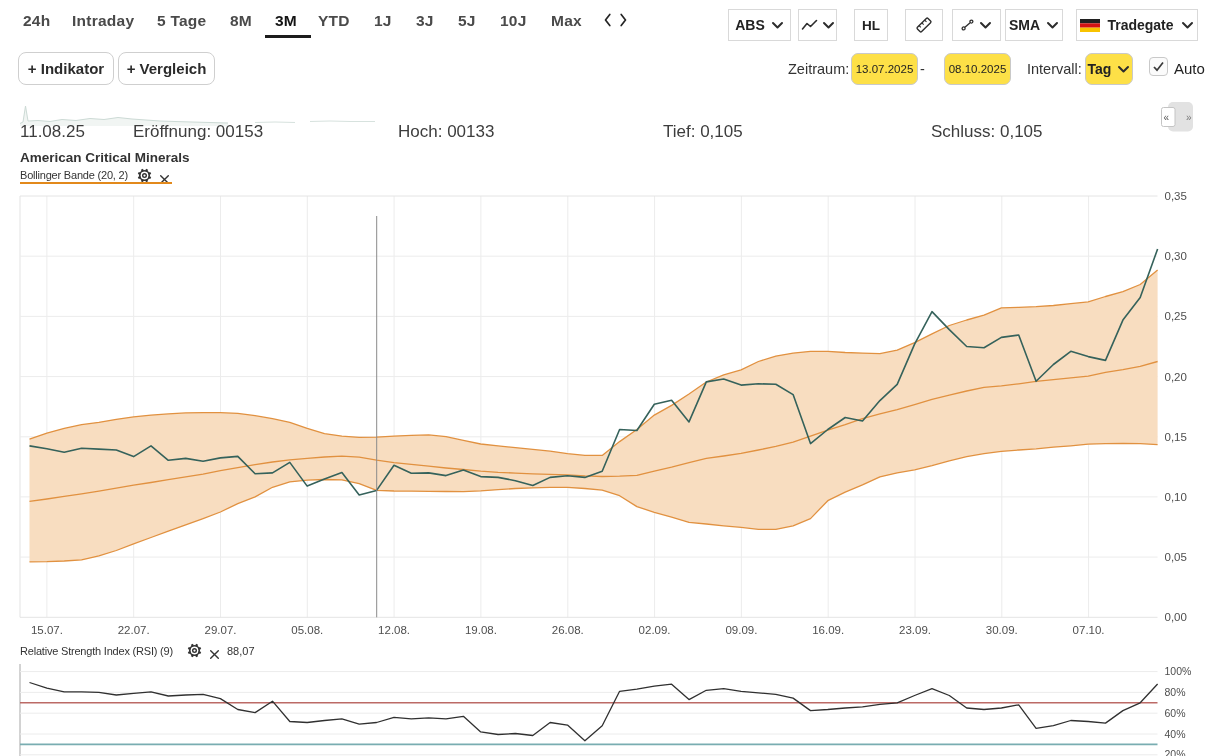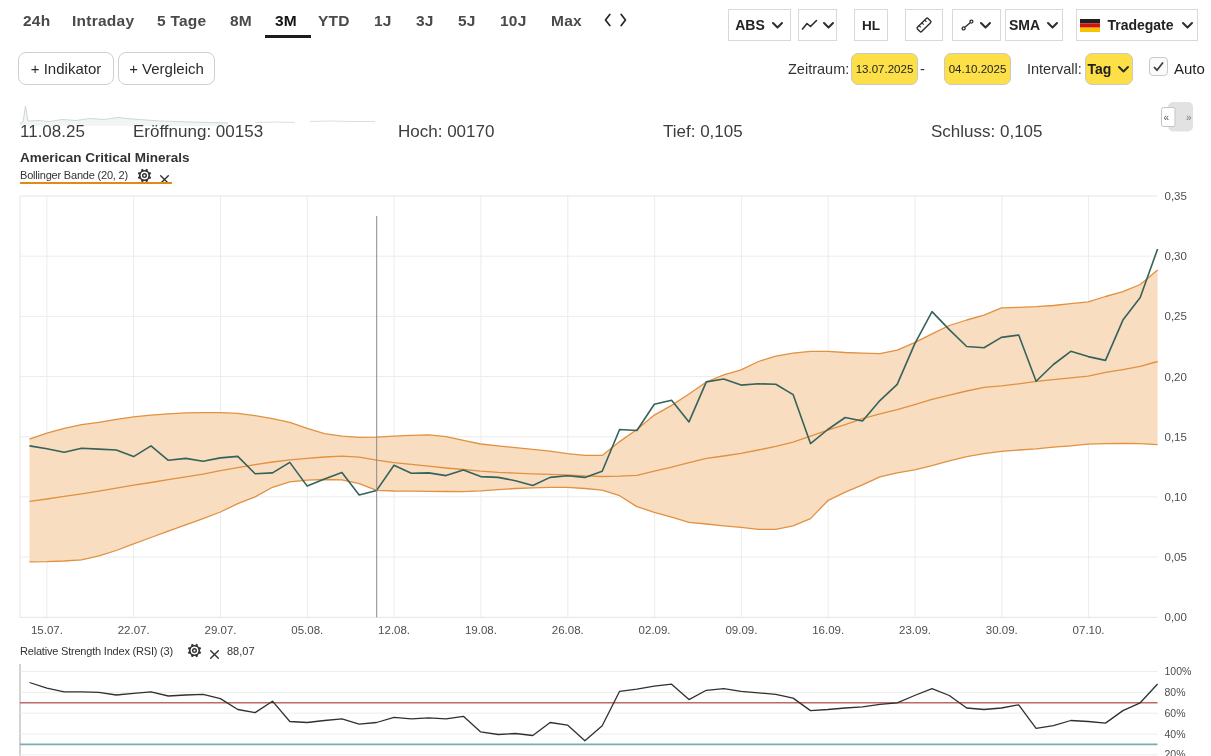--- a/index.html
+++ b/index.html
@@ -3,21 +3,21 @@
 <meta charset="utf-8">
 <title>Chart</title>
 <style>
 * { margin:0; padding:0; box-sizing:border-box; }
 html,body { width:1211px; height:756px; background:#fff; font-family:"Liberation Sans",sans-serif; overflow:hidden; position:relative; }
 .abs { position:absolute; }
 .tab { position:absolute; top:12px; font-size:15.5px; font-weight:700; color:#4a4a4a; letter-spacing:.25px; }
 .btn { position:absolute; top:9px; height:32px; border:1px solid #d9d9d9; border-radius:0; background:#fff;
        display:flex; align-items:center; justify-content:center; gap:6px; font-size:14px; font-weight:700; color:#222; }
 .btn2 { position:absolute; top:52px; height:33px; border:1px solid #cfcfcf; border-radius:8px; background:#fff;
-        display:flex; align-items:center; justify-content:center; font-size:15px; font-weight:400; color:#2b2b2b; }
+        display:flex; align-items:center; justify-content:center; font-size:15px; font-weight:700; color:#2b2b2b; }
 .inp { position:absolute; top:53px; height:32px; border:1px solid #c9c9c9; border-radius:7px; background:#fde047;
        display:flex; align-items:center; justify-content:center; font-size:11.5px; color:#222; }
 .lbl { position:absolute; font-size:14.5px; color:#333; }
 .ohlc { position:absolute; top:122px; font-size:17px; color:#3d3d3d; }
 .chev { display:block; }
 #chart { position:absolute; left:0; top:0; }
 </style>
 </head>
 <body>
 <svg id="chart" width="1211" height="756" viewBox="0 0 1211 756">
@@ -166,35 +166,35 @@
     <svg class="chev" width="13" height="9" viewBox="0 0 13 9">
       <path d="M2 2 L6.5 6.5 L11 2" fill="none" stroke="#2d2d2d" stroke-width="2" stroke-linecap="round" stroke-linejoin="round"></path>
     </svg>
   </div>
 
 <div class="btn2" style="left:18px;width:96px">+ Indikator</div>
 <div class="btn2" style="left:118px;width:97px">+ Vergleich</div>
 <span class="lbl" style="left:788px;top:61px">Zeitraum:</span>
 <div class="inp" style="left:851px;width:67px">13.07.2025</div>
 <span class="lbl" style="left:920px;top:61px">-</span>
-<div class="inp" style="left:944px;width:67px">04.10.2025</div>
+<div class="inp" style="left:944px;width:67px">08.10.2025</div>
 <span class="lbl" style="left:1027px;top:61px">Intervall:</span>
 <div class="inp" style="left:1085px;width:48px;font-size:14px;font-weight:700;gap:6px">Tag <svg class="chev" width="13" height="9" viewBox="0 0 13 9">
       <path d="M2 2 L6.5 6.5 L11 2" fill="none" stroke="#2d2d2d" stroke-width="2" stroke-linecap="round" stroke-linejoin="round"></path>
     </svg></div>
 <div class="abs" style="left:1149px;top:57px;width:19px;height:19px;border:1px solid #c9c9c9;border-radius:4px;background:#fbfbfb;display:flex;align-items:center;justify-content:center">
     <svg width="13" height="13" viewBox="0 0 13 13">
       <path d="M2 7 L5 10.2 L11 2.5" fill="none" stroke="#3a3a3a" stroke-width="1.7"></path>
     </svg>
   </div>
 <span class="lbl" style="left:1174px;top:60px;font-size:15px;color:#222">Auto</span>
 
 <span class="ohlc" style="left:20px">11.08.25</span>
 <span class="ohlc" style="left:133px">Eröffnung: 00153</span>
-<span class="ohlc" style="left:398px">Hoch: 00170</span>
+<span class="ohlc" style="left:398px">Hoch: 00133</span>
 <span class="ohlc" style="left:663px">Tief: 0,105</span>
 <span class="ohlc" style="left:931px">Schluss: 0,105</span>
 
 <span class="abs" style="left:20px;top:150px;font-size:13.5px;font-weight:700;color:#333">American Critical Minerals</span>
 <span class="abs" style="left:20px;top:169px;font-size:11px;letter-spacing:-0.2px;color:#333">Bollinger Bande (20, 2)</span>
 <span class="abs" style="left:137px;top:168px"><svg width="15" height="15" viewBox="0 0 14 14">
       <line x1="10.70" y1="8.53" x2="12.82" y2="9.41" stroke="#333" stroke-width="2.1"></line>
       <line x1="8.53" y1="10.70" x2="9.41" y2="12.82" stroke="#333" stroke-width="2.1"></line>
       <line x1="5.47" y1="10.70" x2="4.59" y2="12.82" stroke="#333" stroke-width="2.1"></line>
       <line x1="3.30" y1="8.53" x2="1.18" y2="9.41" stroke="#333" stroke-width="2.1"></line>
@@ -203,21 +203,21 @@
       <line x1="8.53" y1="3.30" x2="9.41" y2="1.18" stroke="#333" stroke-width="2.1"></line>
       <line x1="10.70" y1="5.47" x2="12.82" y2="4.59" stroke="#333" stroke-width="2.1"></line>
       <circle cx="7" cy="7" r="4.4" fill="none" stroke="#333" stroke-width="1.5"></circle>
       <circle cx="7" cy="7" r="1.7" fill="none" stroke="#333" stroke-width="1.3"></circle>
     </svg></span>
 <span class="abs" style="left:159px;top:171px"><svg width="11" height="11" viewBox="0 0 11 11">
       <path d="M1.7 1.7 L9.3 9.3 M9.3 1.7 L1.7 9.3" stroke="#333" stroke-width="1.4" stroke-linecap="round"></path>
     </svg></span>
 <div class="abs" style="left:20px;top:181.5px;width:152px;height:2.5px;background:#e2891b"></div>
 
-<span class="abs" style="left:20px;top:645px;font-size:11px;letter-spacing:-0.2px;color:#333">Relative Strength Index (RSI) (3)</span>
+<span class="abs" style="left:20px;top:645px;font-size:11px;letter-spacing:-0.2px;color:#333">Relative Strength Index (RSI) (9)</span>
 <span class="abs" style="left:187px;top:643px"><svg width="15" height="15" viewBox="0 0 14 14">
       <line x1="10.70" y1="8.53" x2="12.82" y2="9.41" stroke="#333" stroke-width="2.1"></line>
       <line x1="8.53" y1="10.70" x2="9.41" y2="12.82" stroke="#333" stroke-width="2.1"></line>
       <line x1="5.47" y1="10.70" x2="4.59" y2="12.82" stroke="#333" stroke-width="2.1"></line>
       <line x1="3.30" y1="8.53" x2="1.18" y2="9.41" stroke="#333" stroke-width="2.1"></line>
       <line x1="3.30" y1="5.47" x2="1.18" y2="4.59" stroke="#333" stroke-width="2.1"></line>
       <line x1="5.47" y1="3.30" x2="4.59" y2="1.18" stroke="#333" stroke-width="2.1"></line>
       <line x1="8.53" y1="3.30" x2="9.41" y2="1.18" stroke="#333" stroke-width="2.1"></line>
       <line x1="10.70" y1="5.47" x2="12.82" y2="4.59" stroke="#333" stroke-width="2.1"></line>
       <circle cx="7" cy="7" r="4.4" fill="none" stroke="#333" stroke-width="1.5"></circle>

